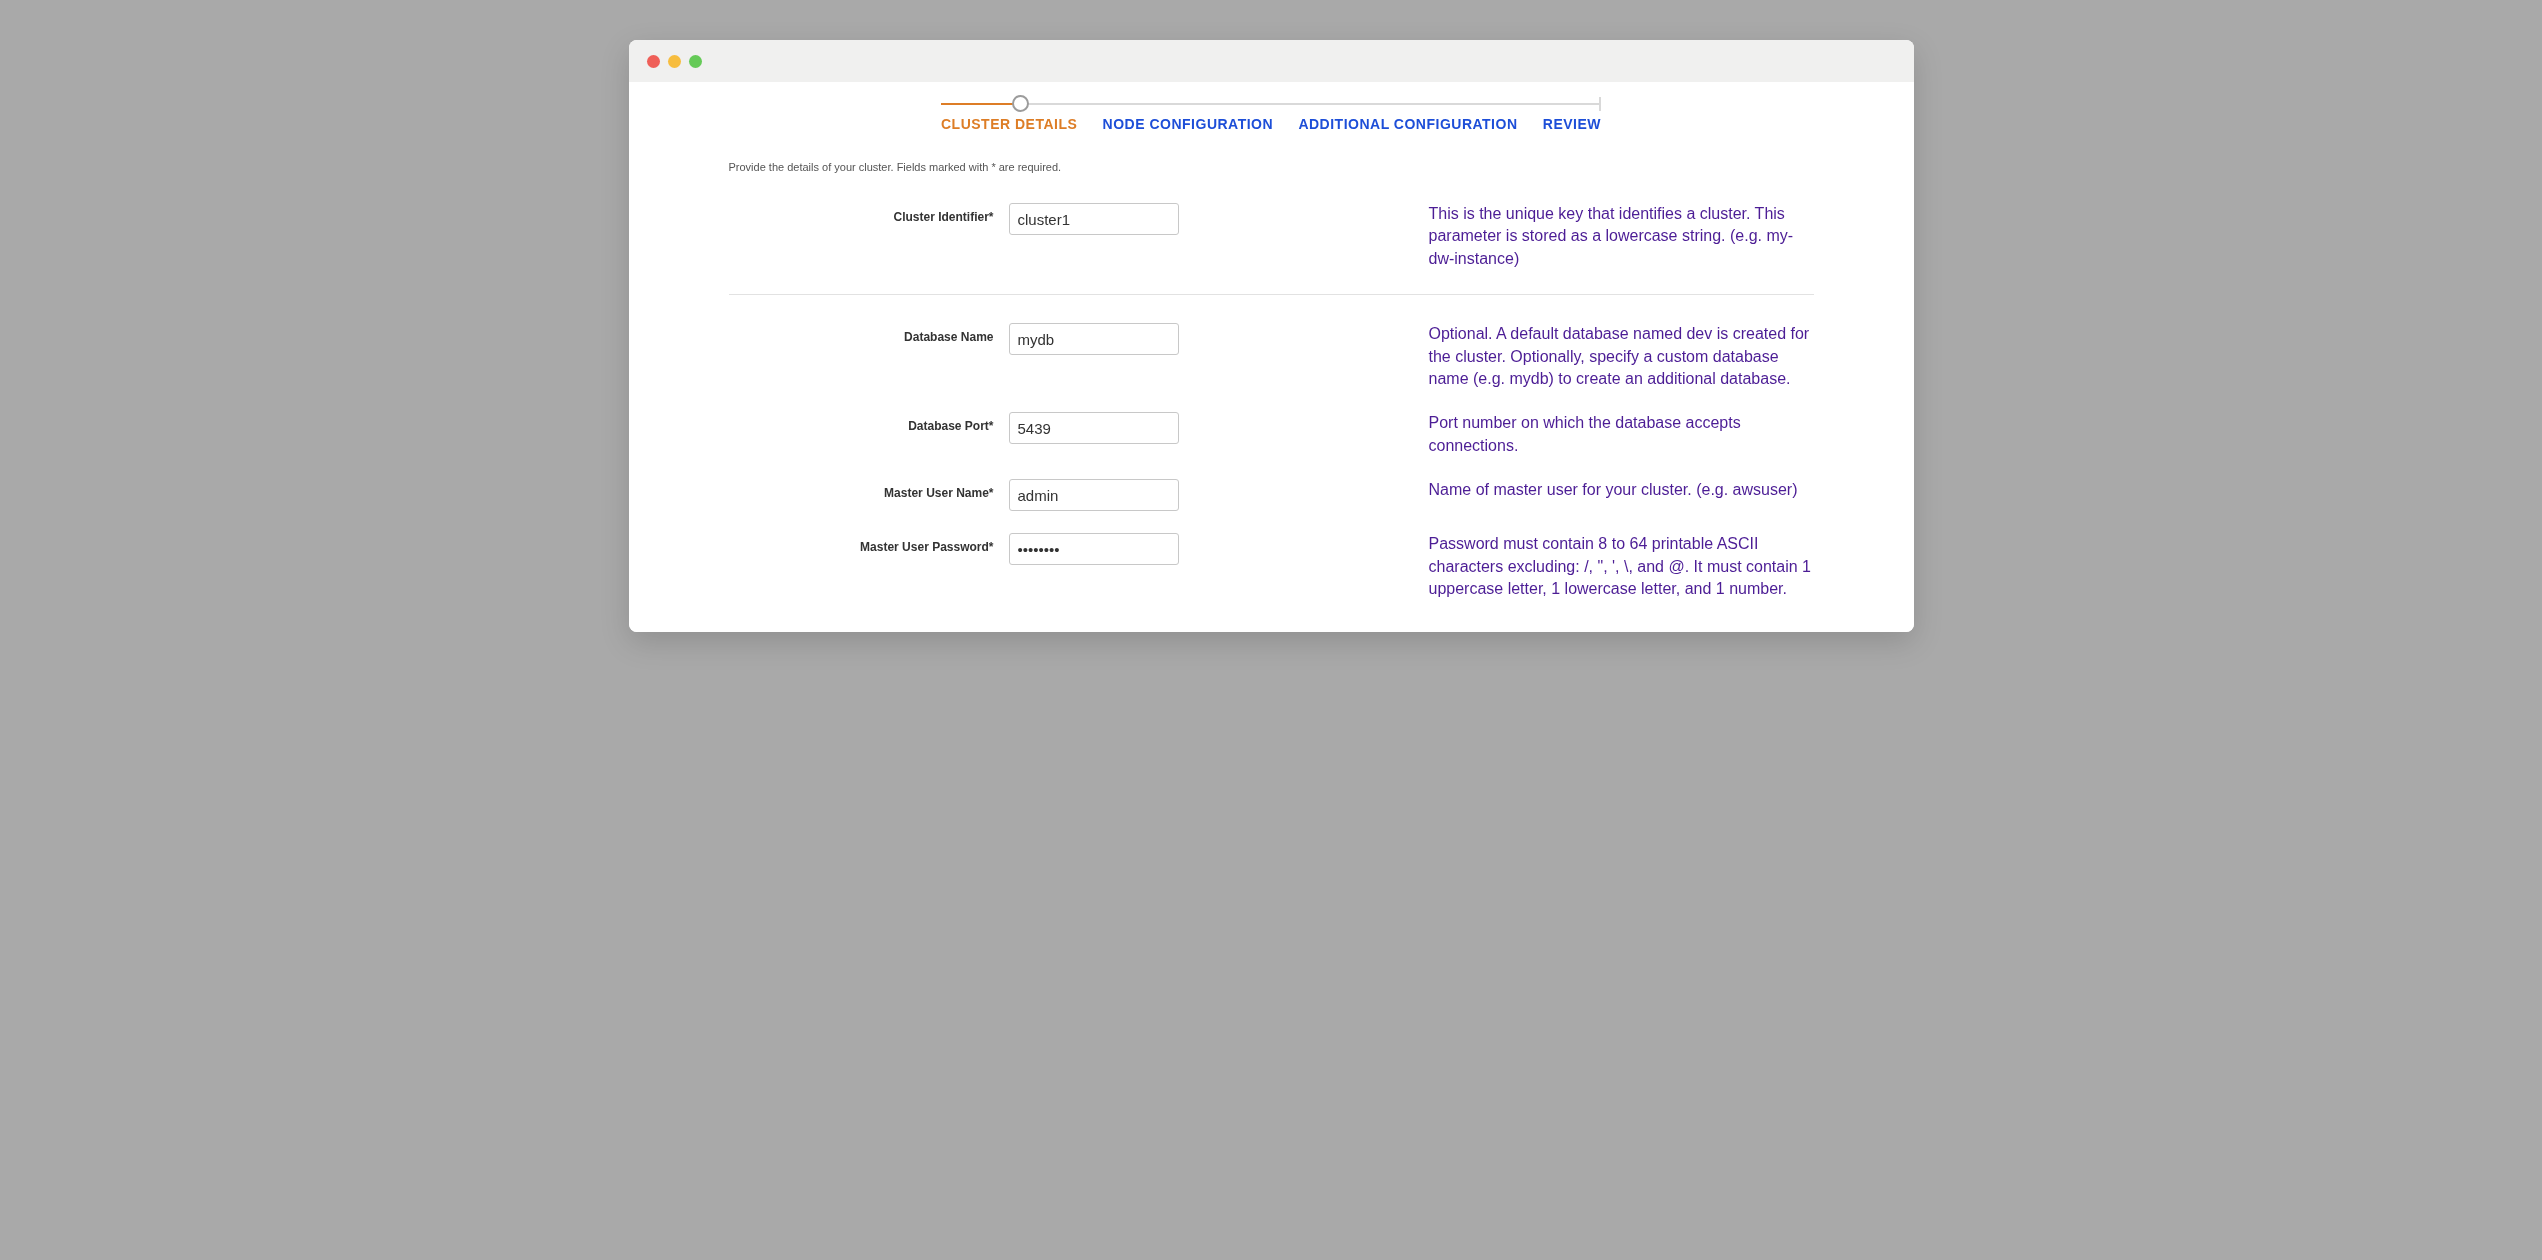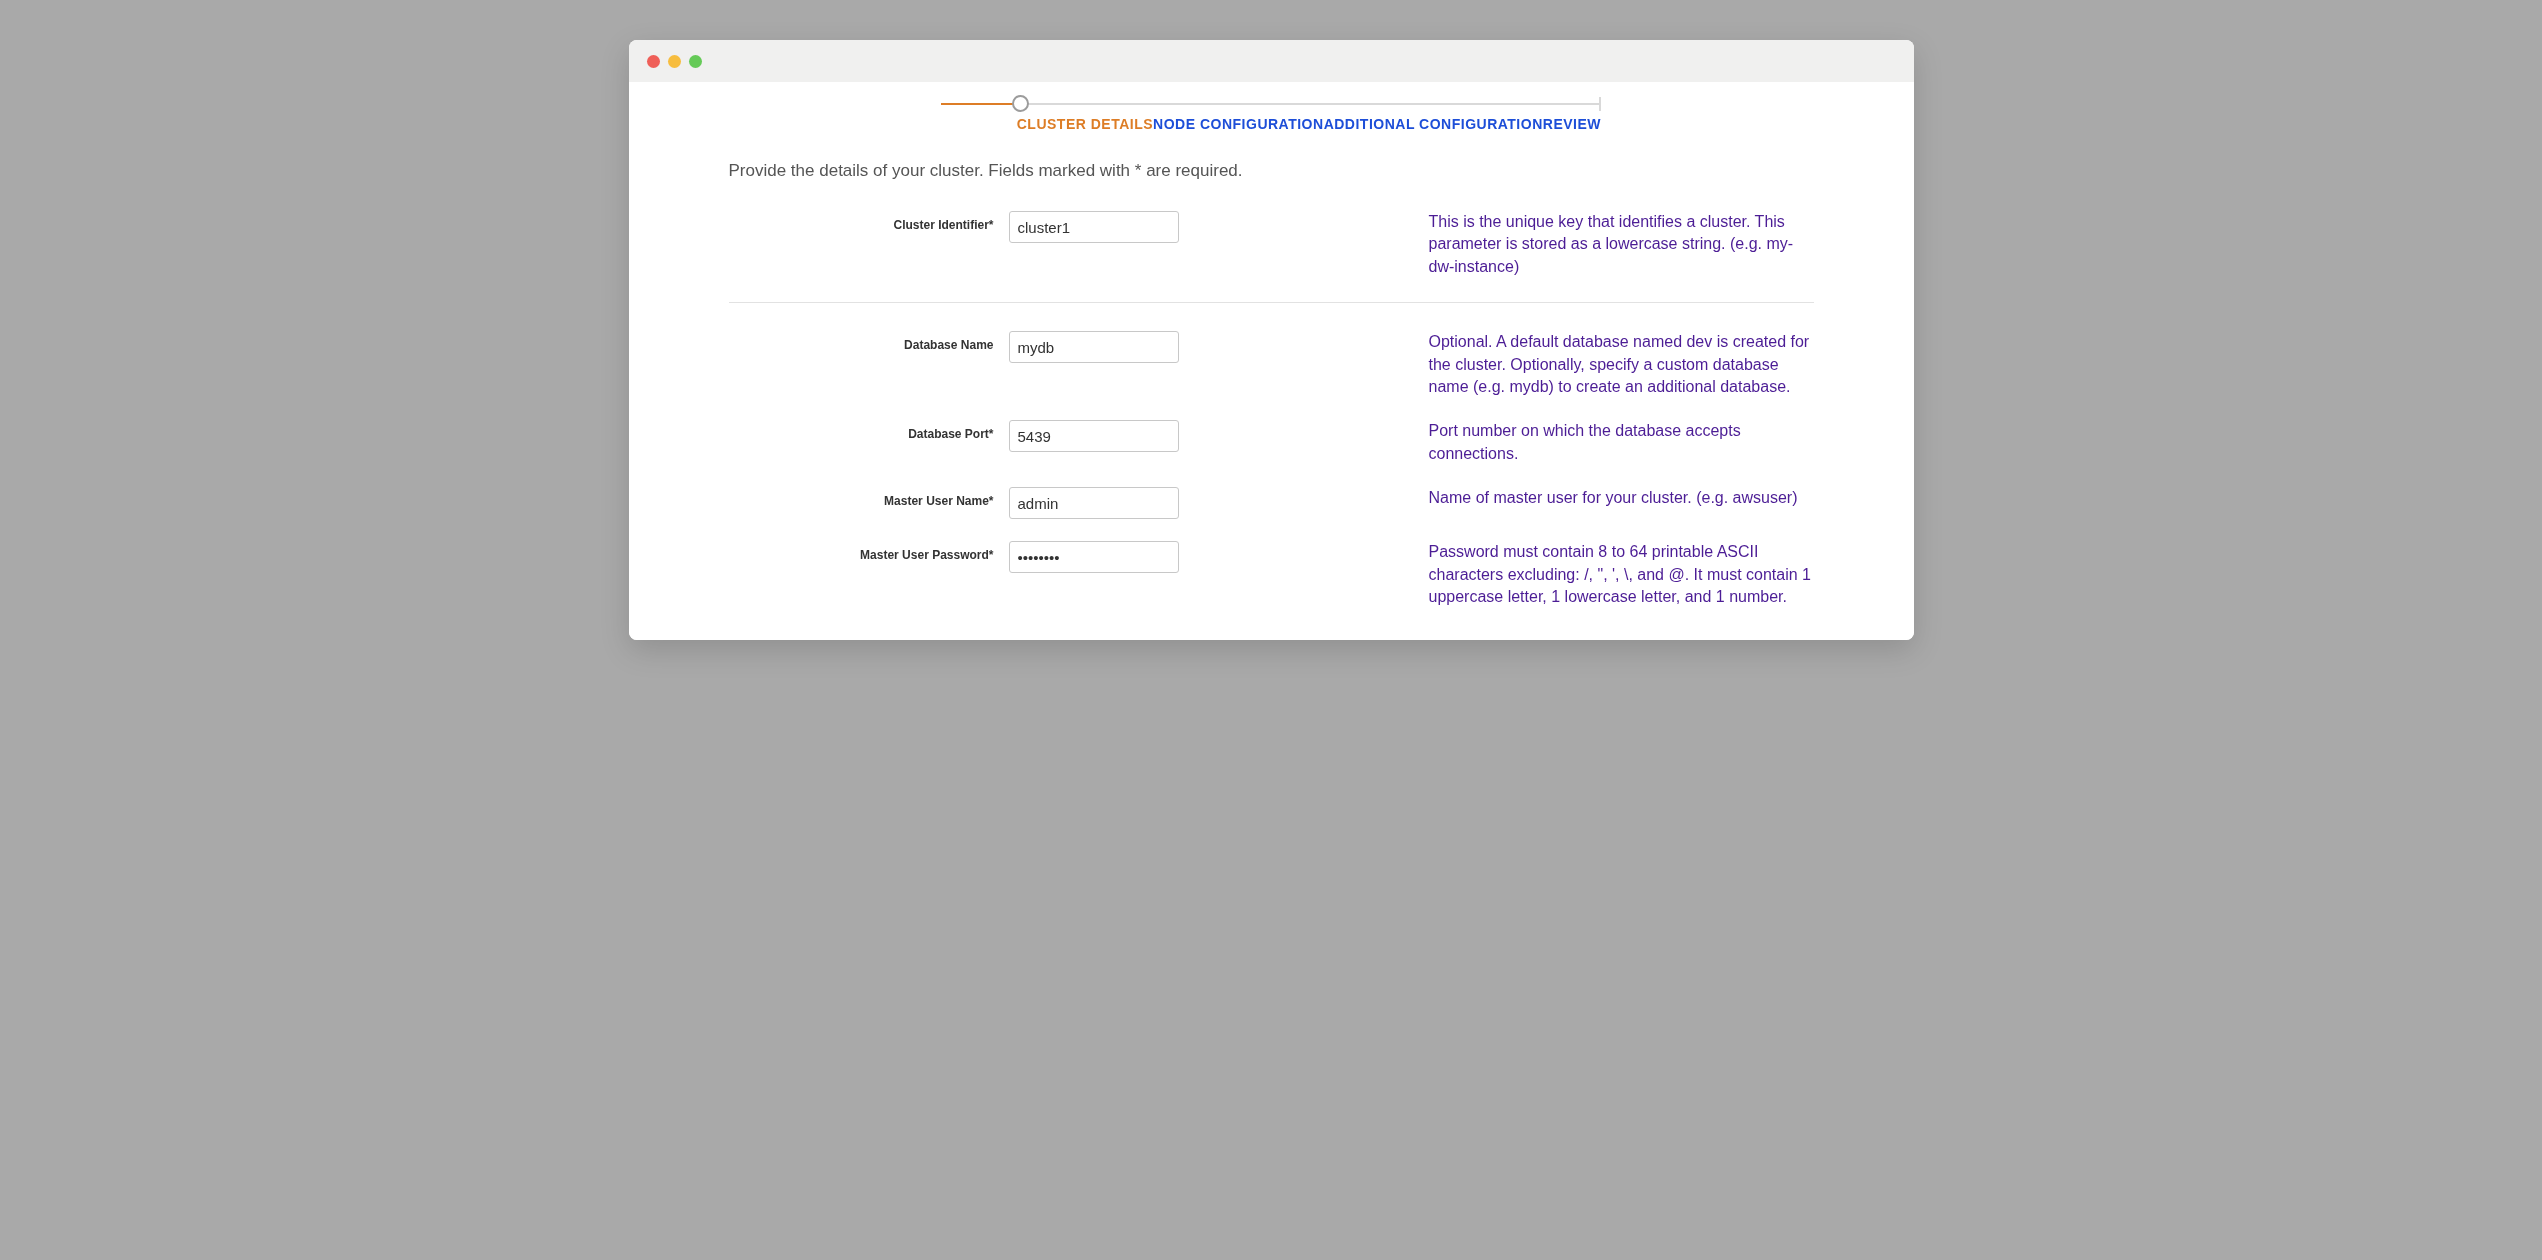--- a/index.html
+++ b/index.html
@@ -66,30 +66,30 @@
       width: 2px;
       height: 14px;
       background: #d9d9d9;
     }
     .wizard-steps {
       position: absolute;
       top: 22px;
       left: 0;
       right: 0;
       display: flex;
-      justify-content: flex-end;
+      justify-content: space-between;
       font-size: 14px;
       font-weight: 700;
       letter-spacing: 0.5px;
     }
     .wizard-steps .step { color: #1d4ed8; text-transform: uppercase; }
     .wizard-steps .step.active { color: #dd7d26; }
     .intro {
       color: #555;
-      font-size: 17px;
+      font-size: 11px;
       padding: 15px 0 20px 100px;
     }
     .form-row {
       display: flex;
       align-items: flex-start;
       padding: 10px 100px 12px 100px;
     }
     .label-col {
       width: 280px;
       text-align: right;

